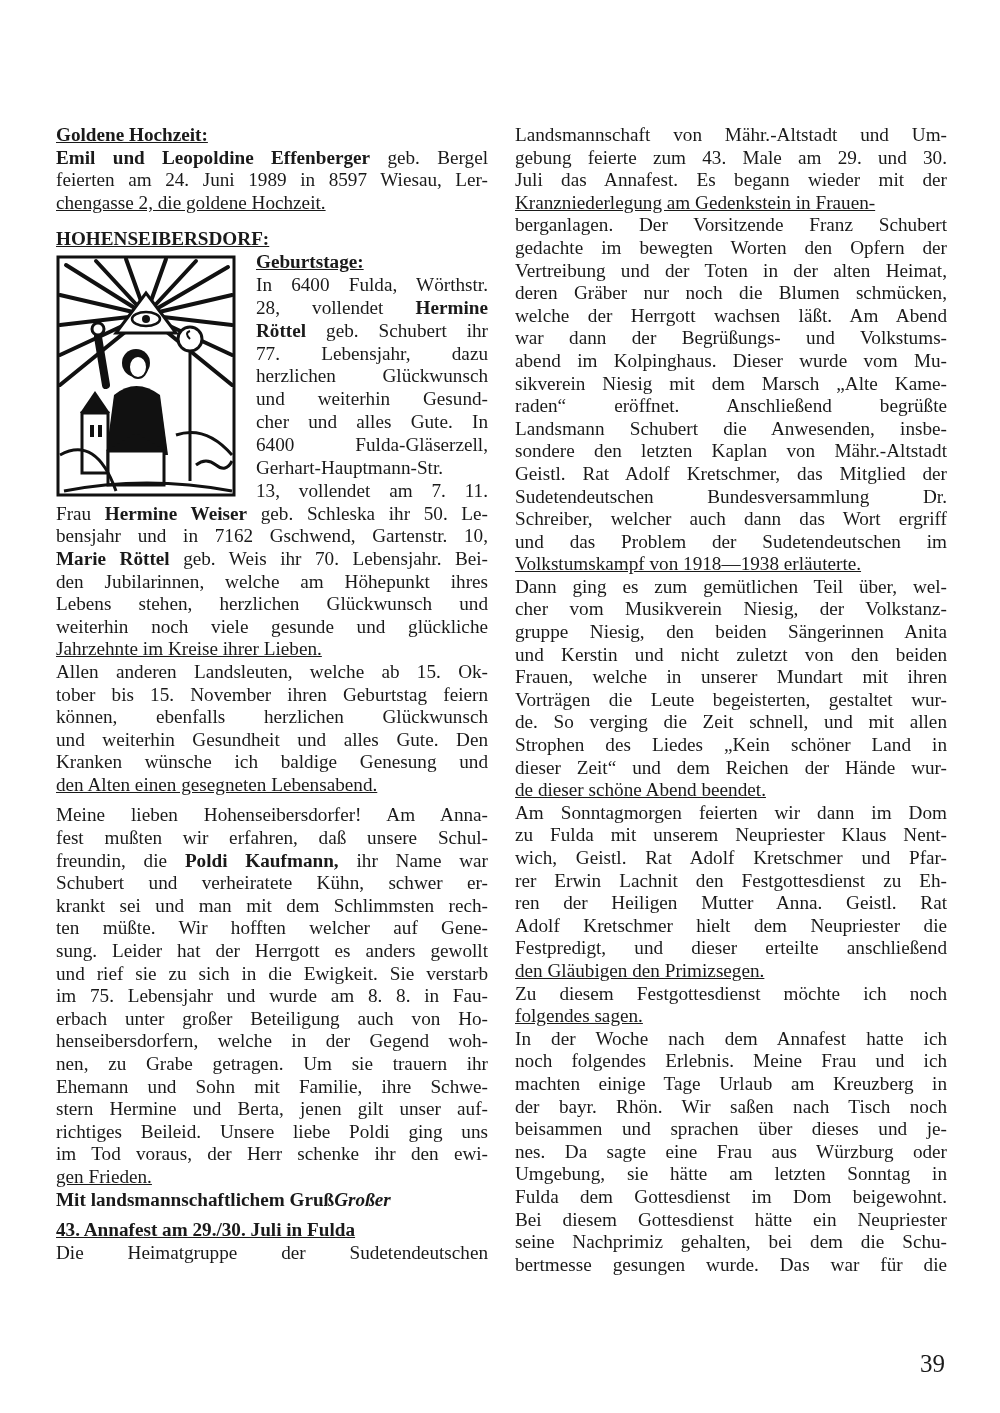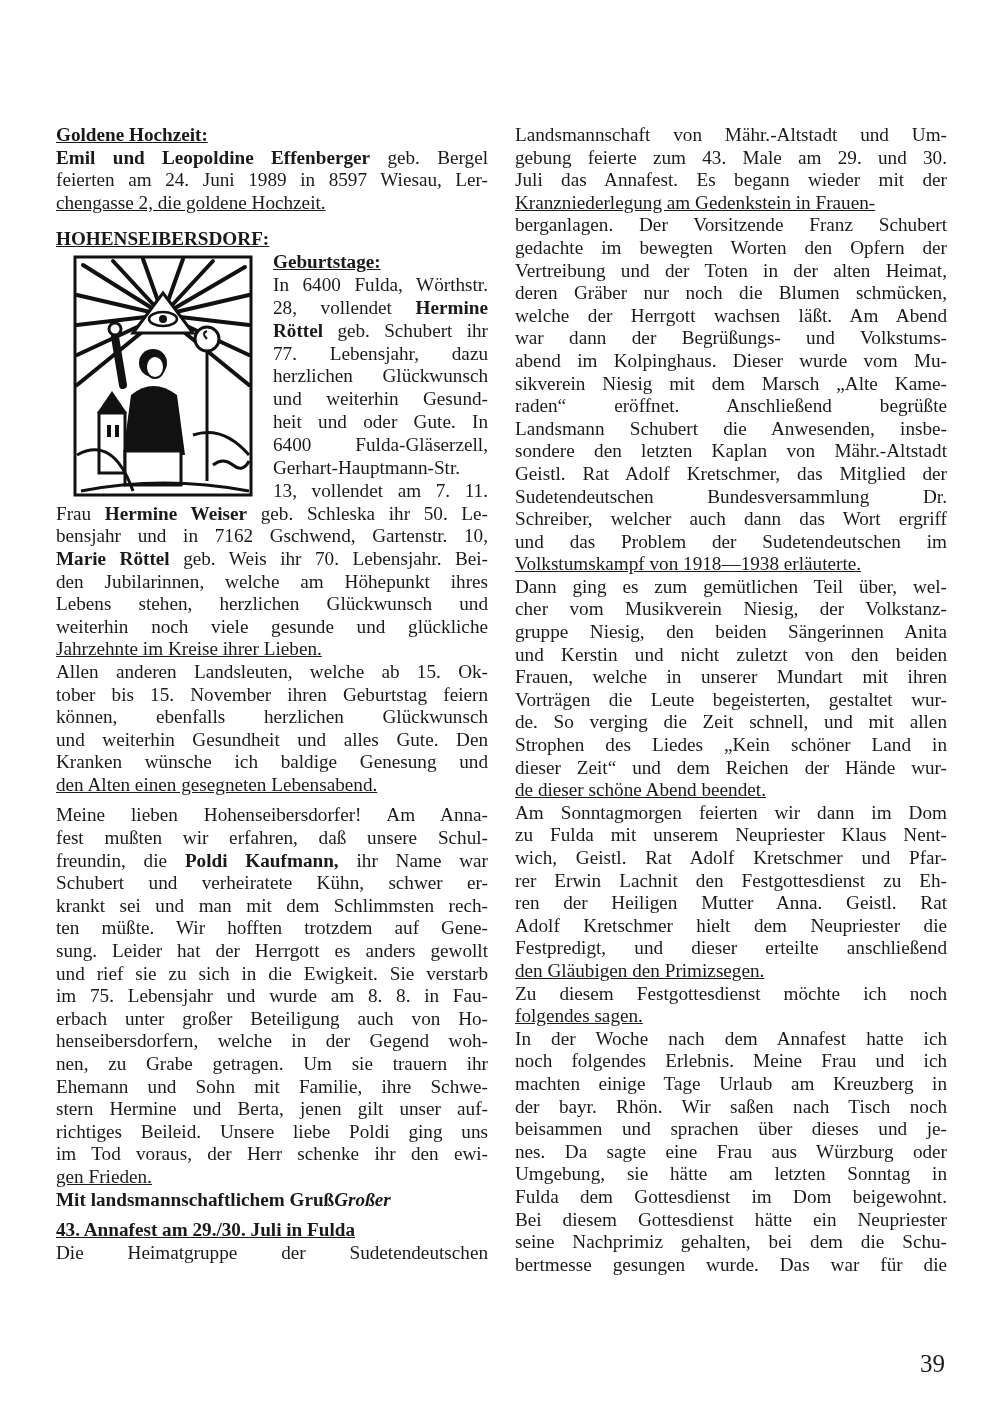--- a/index.html
+++ b/index.html
@@ -7,21 +7,21 @@
          font-family: "Liberation Serif", "DejaVu Serif", serif; color: #1a1a1a; }
   .col { position: absolute; top: 124px; width: 432px; font-size: 19.2px; line-height: 22.6px; }
   .col.left { left: 56px; }
   .col.right { left: 515px; width: 432px; }
   .ln { display: block; white-space: nowrap; text-align: justify; text-align-last: justify; height: 22.6px; }
   .ln.last { text-align-last: left; text-decoration: underline; }
   .b { font-weight: bold; }
   .i { font-style: italic; }
   .gap { height: 14px; }
   .gap-s { height: 8px; }
-  .wrap-row { display: flex; margin-left: 17px; }
+  .wrap-row { display: flex; }
   .woodcut { width: 180px; height: 242px; margin-top: 4px; margin-right: 20px; flex: 0 0 auto; }
   .wrap-text { width: 232px; }
   .wrap-text .ln { height: 22.9px; }
   .sign { display: flex; justify-content: flex-start; height: 22.6px; font-weight: bold; }
   .pagenum { position: absolute; left: 920px; top: 1350px; font-size: 25px; }
 </style>
 </head>
 <body>
 
 <div class="col left">
@@ -73,21 +73,21 @@
       <path d="M8 236 Q90 220 176 236" stroke="#111" stroke-width="3" fill="none"></path>
     </svg>
     <div class="wrap-text">
       <span class="ln last b">Geburtstage:</span>
       <span class="ln">In 6400 Fulda, Wörthstr.</span>
       <span class="ln"><span>28, vollendet </span><span class="b">Hermine</span></span>
       <span class="ln"><span class="b">Röttel</span><span> geb. Schubert ihr</span></span>
       <span class="ln">77. Lebensjahr, dazu</span>
       <span class="ln">herzlichen Glückwunsch</span>
       <span class="ln">und weiterhin Gesund-</span>
-      <span class="ln">heit und oder Gute. In</span>
+      <span class="ln">cher und alles Gute. In</span>
       <span class="ln">6400 Fulda-Gläserzell,</span>
       <span class="ln">Gerhart-Hauptmann-Str.</span>
       <span class="ln">13, vollendet am 7. 11.</span>
     </div>
   </div>
 
   <span class="ln"><span>Frau </span><span class="b">Hermine Weiser</span><span> geb. Schleska ihr 50. Le-</span></span>
   <span class="ln">bensjahr und in 7162 Gschwend, Gartenstr. 10,</span>
   <span class="ln"><span class="b">Marie Röttel</span><span> geb. Weis ihr 70. Lebensjahr. Bei-</span></span>
   <span class="ln">den Jubilarinnen, welche am Höhepunkt ihres</span>
@@ -105,21 +105,21 @@
     </div>
 
   <div class="gap-s"></div>
 
   <span class="ln">Meine lieben Hohenseibersdorfer! Am Anna-</span>
   <span class="ln">fest mußten wir erfahren, daß unsere Schul-</span>
   <span class="ln"><span>freundin, die </span><span class="b">Poldi Kaufmann,</span><span> ihr Name war</span></span>
   <div id="obit-rest">
       <span class="ln">Schubert und verheiratete Kühn, schwer er-</span>
       <span class="ln">krankt sei und man mit dem Schlimmsten rech-</span>
-      <span class="ln">ten müßte. Wir hofften trotzdem auf Gene-</span>
+      <span class="ln">ten müßte. Wir hofften welcher auf Gene-</span>
       <span class="ln">sung. Leider hat der Herrgott es anders gewollt</span>
       <span class="ln">und rief sie zu sich in die Ewigkeit. Sie verstarb</span>
       <span class="ln">im 75. Lebensjahr und wurde am 8. 8. in Fau-</span>
       <span class="ln">erbach unter großer Beteiligung auch von Ho-</span>
       <span class="ln">henseibersdorfern, welche in der Gegend woh-</span>
       <span class="ln">nen, zu Grabe getragen. Um sie trauern ihr</span>
       <span class="ln">Ehemann und Sohn mit Familie, ihre Schwe-</span>
       <span class="ln">stern Hermine und Berta, jenen gilt unser auf-</span>
       <span class="ln">richtiges Beileid. Unsere liebe Poldi ging uns</span>
       <span class="ln">im Tod voraus, der Herr schenke ihr den ewi-</span>

